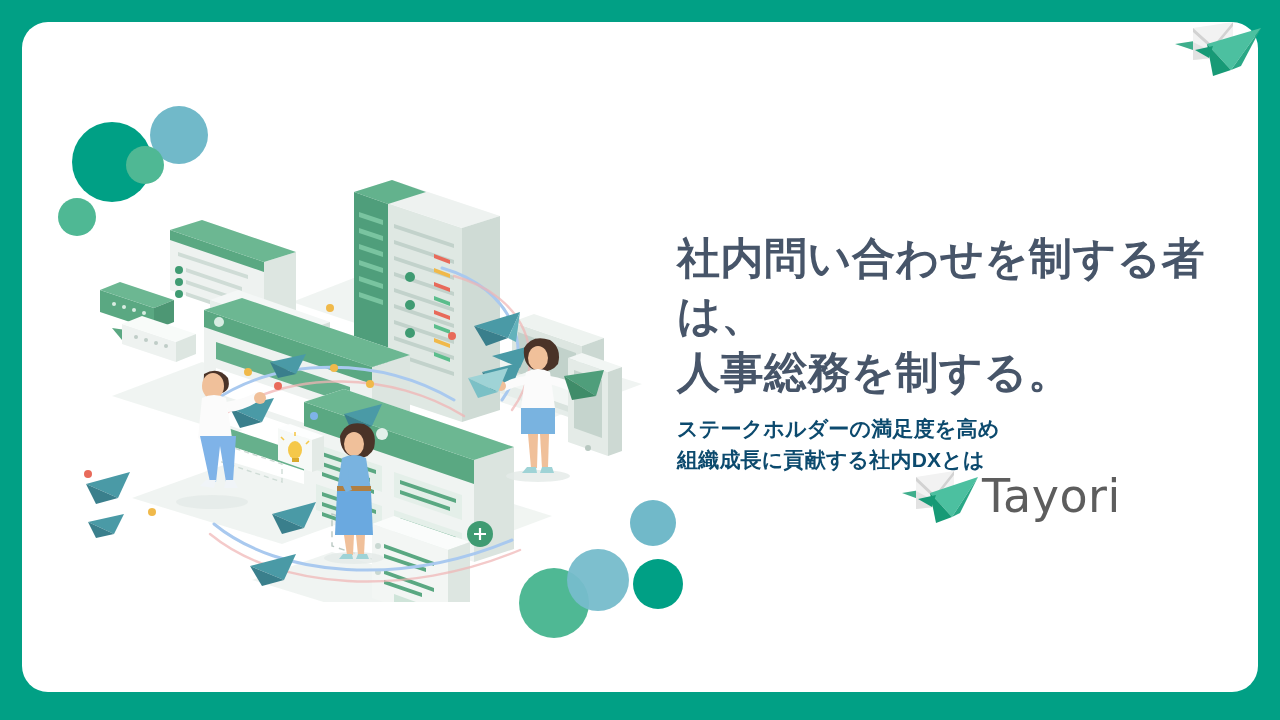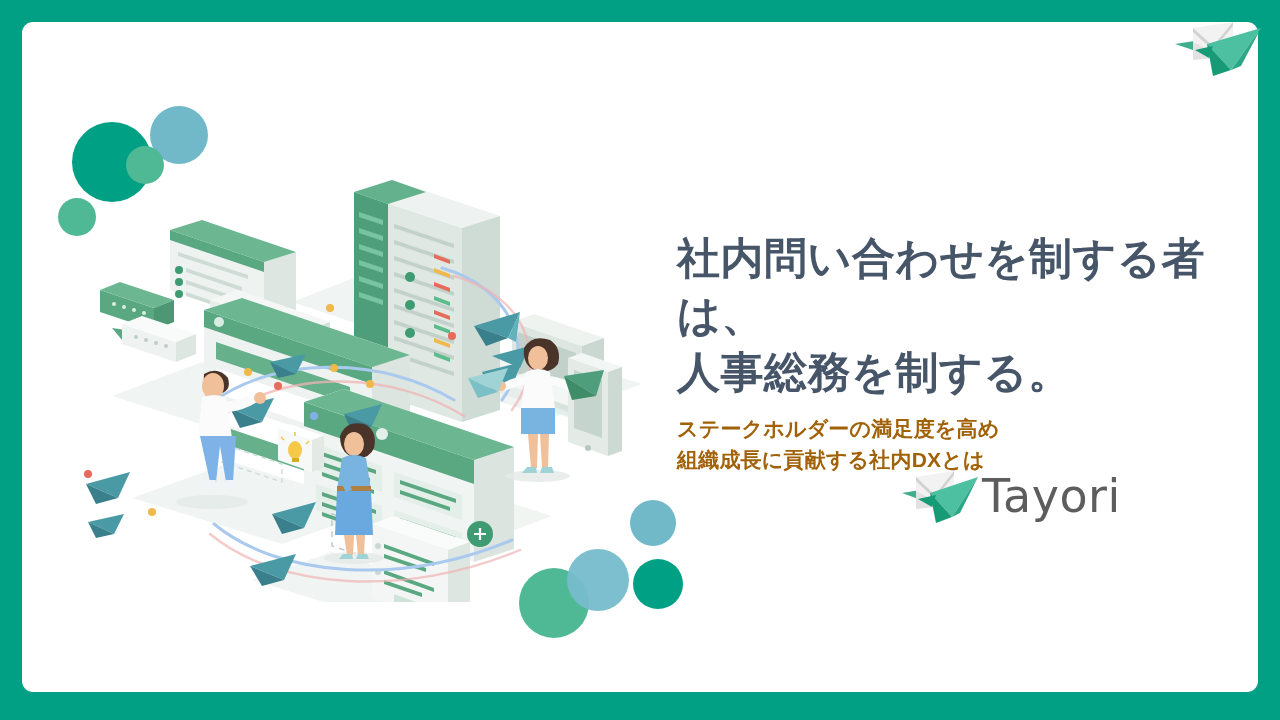--- a/index.html
+++ b/index.html
@@ -8,21 +8,21 @@
     font-family:"Liberation Sans","DejaVu Sans",sans-serif;
     background:#01a085;
   }
   #slide{position:relative;width:1280px;height:720px;background:#01a085;overflow:hidden;}
 
   
   #panel{
     position:absolute;left:22px;top:22px;
     width:1236px;height:670px;
     background:#ffffff;
-    border-radius:11px;
+    border-radius:26px;
     overflow:hidden;
   }
 
   
   .circ{position:absolute;border-radius:50%;}
   .c-tl-big   {left:50px; top:100px; width:80px;  height:80px;  background:#00a085;}
   .c-tl-blue  {left:128px;top:84px;  width:58px;  height:58px;  background:#71b9c9;}
   .c-tl-mid   {left:104px;top:124px; width:38px;  height:38px;  background:#4fb894;}
   .c-tl-small {left:36px; top:176px; width:38px;  height:38px;  background:#4fb894;}
 
@@ -40,21 +40,21 @@
   #title{
     color:#475569;
     font-size:43px;
     font-weight:bold;
     line-height:1.32;
     letter-spacing:.5px;
     margin:0;
     white-space:pre-line;
   }
   #subtitle{
-    color:#a16207;
+    color:#0c4a6e;
     font-size:21px;
     font-weight:bold;
     line-height:1.45;
     margin:14px 0 0 0;
     white-space:pre-line;
     letter-spacing:.2px;
   }
 
   
   #logo-lockup{

